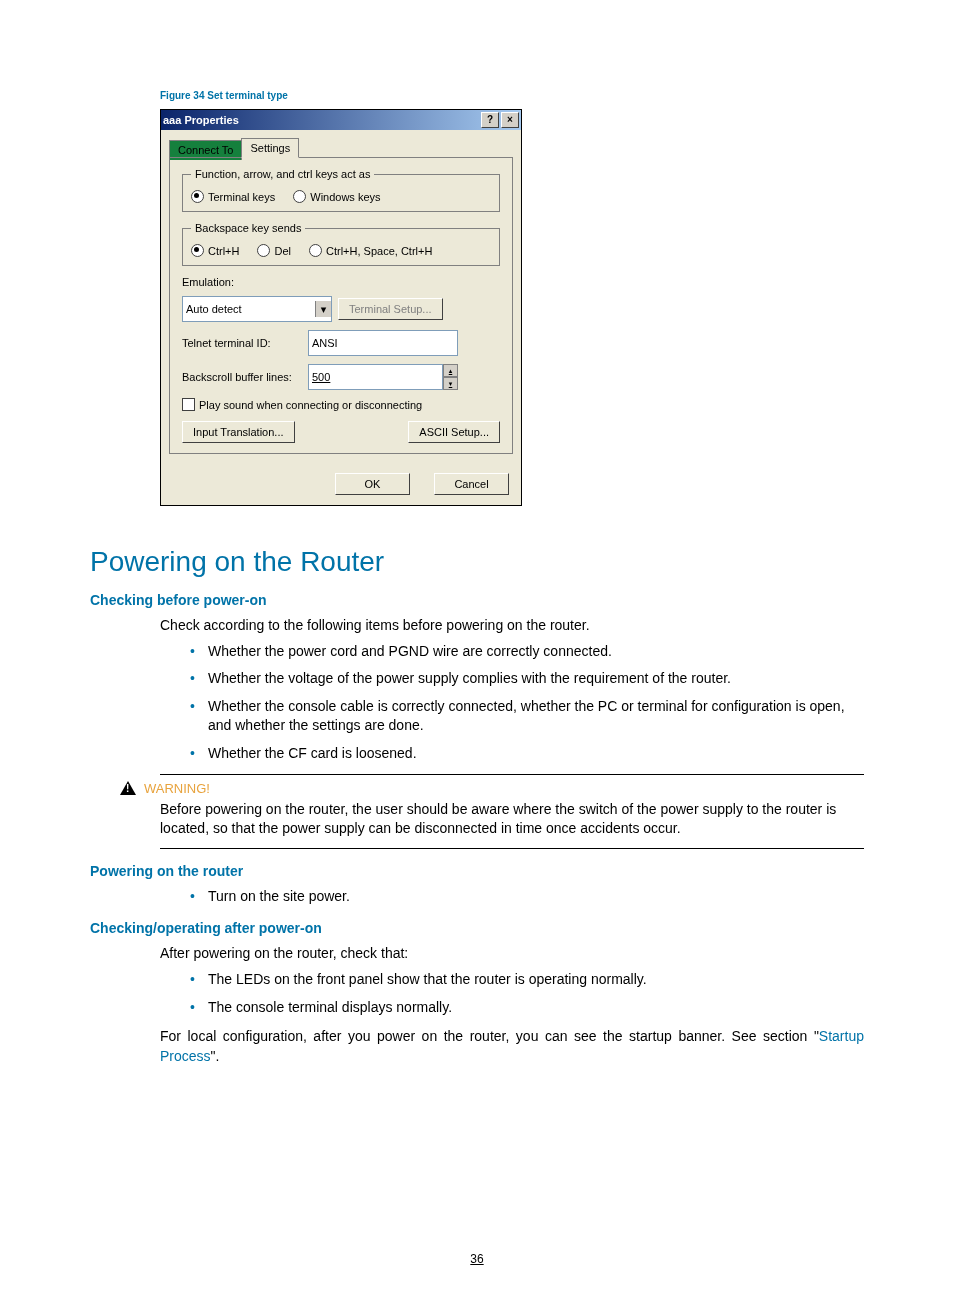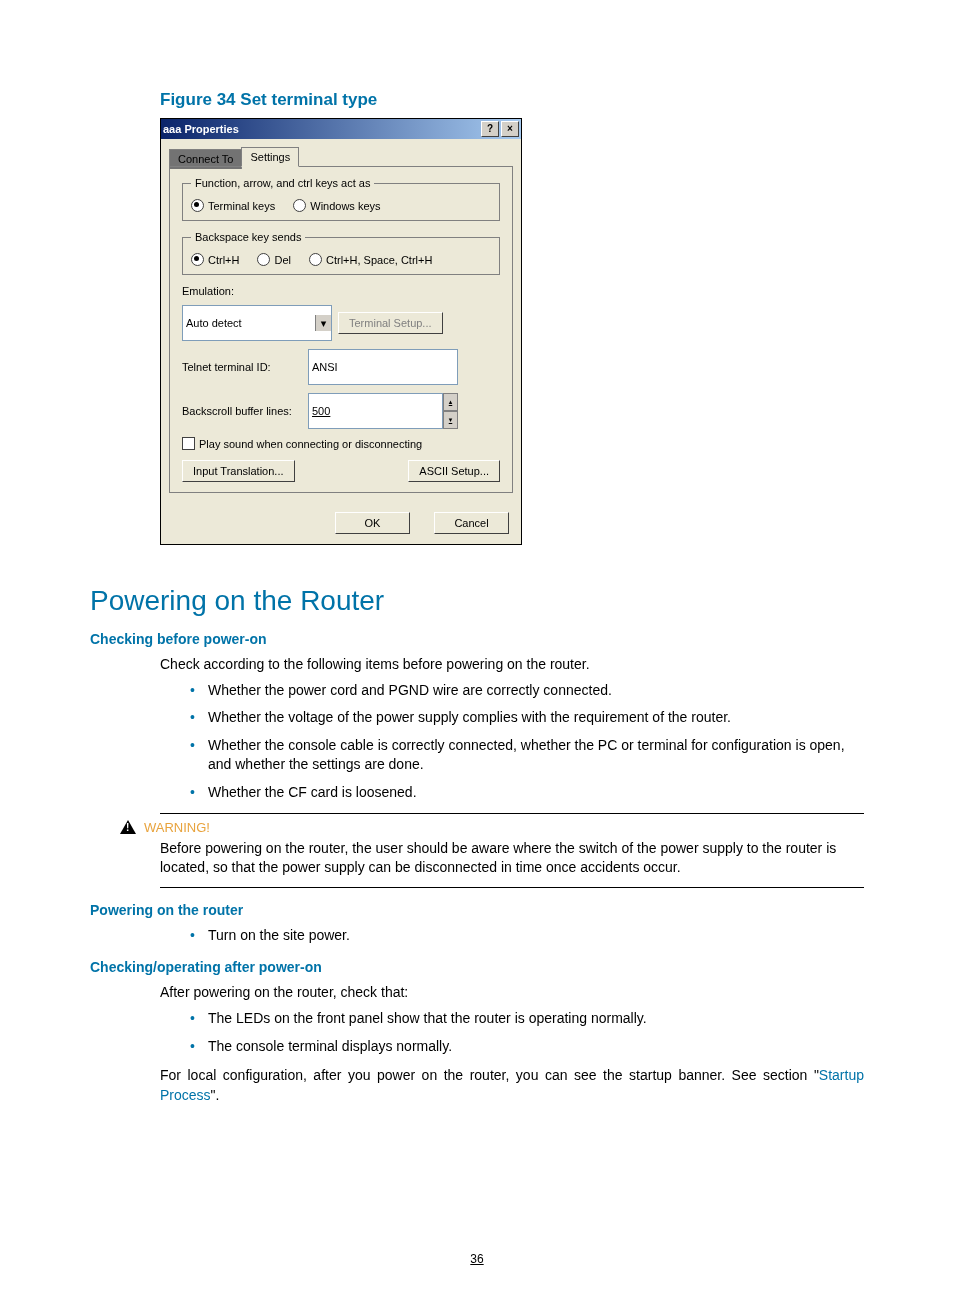--- a/index.html
+++ b/index.html
@@ -14,21 +14,21 @@
     width: 954px;
     min-height: 1296px;
     margin: 0 auto;
     padding: 90px 90px 40px 90px;
     box-sizing: border-box;
     position: relative;
   }
   .fig-caption {
     color: #0073a8;
     font-weight: bold;
-    font-size: 17px;
+    font-size: 10px;
     margin-left: 70px;
     margin-bottom: 8px;
   }
   
   .dialog {
     width: 360px;
     margin-left: 70px;
     border: 1px solid #000;
     background: #ece9d8;
     font-family: Tahoma, sans-serif;
@@ -58,21 +58,21 @@
   }
   .tabs {
     display:flex;
     margin: 8px 8px 0 8px;
     position:relative;
   }
   .tab {
     padding: 3px 8px;
     border: 1px solid #808080;
     border-bottom: none;
-    background:#737373;
+    background:#15803d;
     margin-right:-1px;
     position:relative;
   }
   .tab.active {
     background:#ece9d8;
     border-bottom:1px solid #ece9d8;
     z-index:2;
   }
   .tab.inactive { top:2px; }
   .tab-body {
@@ -98,21 +98,21 @@
   }
   .radio.sel::after{
     content:""; position:absolute; width:5px; height:5px; background:#000;
     border-radius:50%; top:2px; left:2px;
   }
   .row { display:flex; align-items:center; gap:6px; margin-bottom:8px; }
   .row .lbl { width:120px; }
   .combo, .txt {
     border:1px solid #7f9db9;
     background:#fff;
-    height:36px;
+    height:26px;
     padding:0 3px;
     box-sizing:border-box;
     font-size:11px;
     font-family:Tahoma,sans-serif;
     display:flex; align-items:center;
   }
   .combo { width:150px; justify-content:space-between; }
   .combo .arrow {
     width:15px; height:16px; background:#d4d0c8;
     border-left:1px solid #808080;

